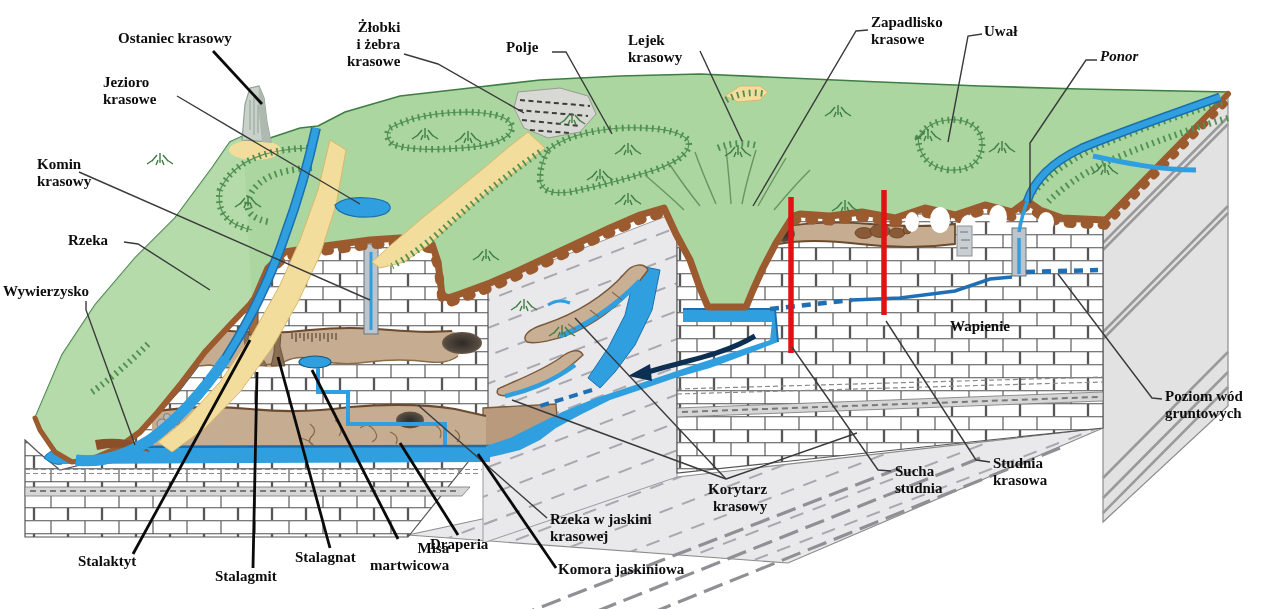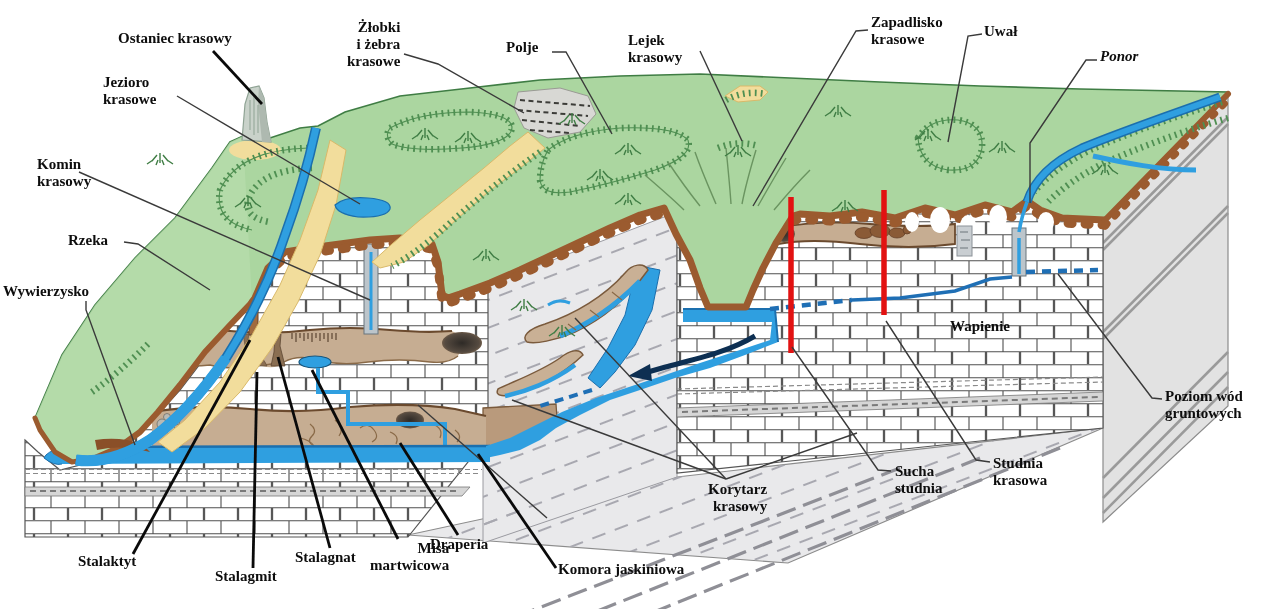--- a/index.html
+++ b/index.html
@@ -356,20 +356,22 @@
       <div class="lbl" style="left: 1100px; top: 48px; text-align: left; font-style: italic;">Ponor</div>
       <div class="lbl" style="left: 950px; top: 318px; text-align: left; font-family: Liberation Serif, serif;">Wapienie</div>
       <div class="lbl" style="left: 1165px; top: 388px; text-align: left;">Poziom wód
 gruntowych</div>
       <div class="lbl" style="left: 895px; top: 463px; text-align: left;">Sucha
 studnia</div>
       <div class="lbl" style="left: 993px; top: 455px; text-align: left;">Studnia
 krasowa</div>
       <div class="lbl" style="left: 708px; top: 481px; text-align: right;">Korytarz
 krasowy</div>
+      <div class="lbl" style="left: 550px; top: 511px; text-align: left;">Rzeka w jaskini
+krasowej</div>
       <div class="lbl" style="left: 558px; top: 561px; text-align: left;">Komora jaskiniowa</div>
       <div class="lbl" style="left: 78px; top: 553px; text-align: left;">Stalaktyt</div>
       <div class="lbl" style="left: 215px; top: 568px; text-align: left;">Stalagmit</div>
       <div class="lbl" style="left: 295px; top: 549px; text-align: left; font-family: Liberation Serif, serif;">Stalagnat</div>
       <div class="lbl" style="left: 370px; top: 540px; text-align: right;">Misa
 martwicowa</div>
       <div class="lbl" style="left: 430px; top: 536px; text-align: left;">Draperia</div>
     </div>
 </div>
 

